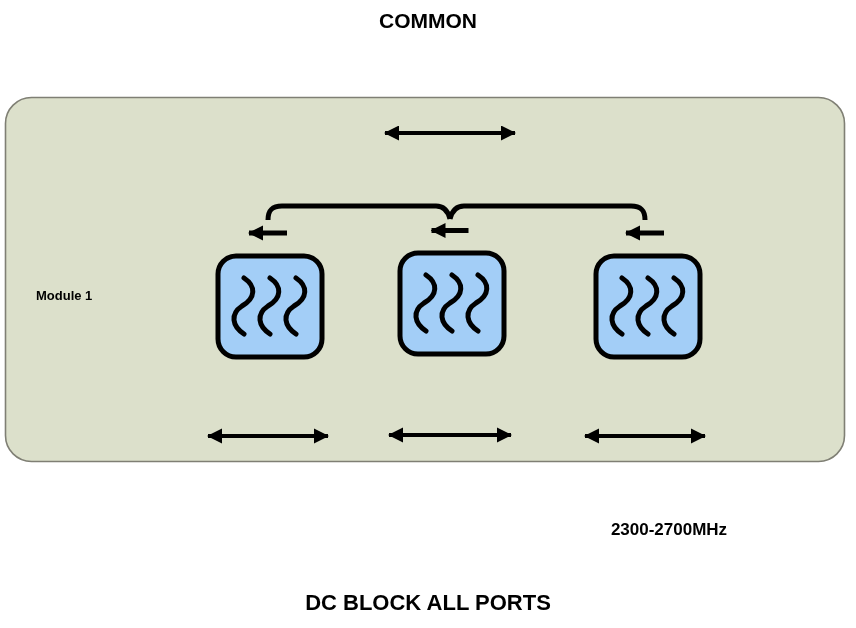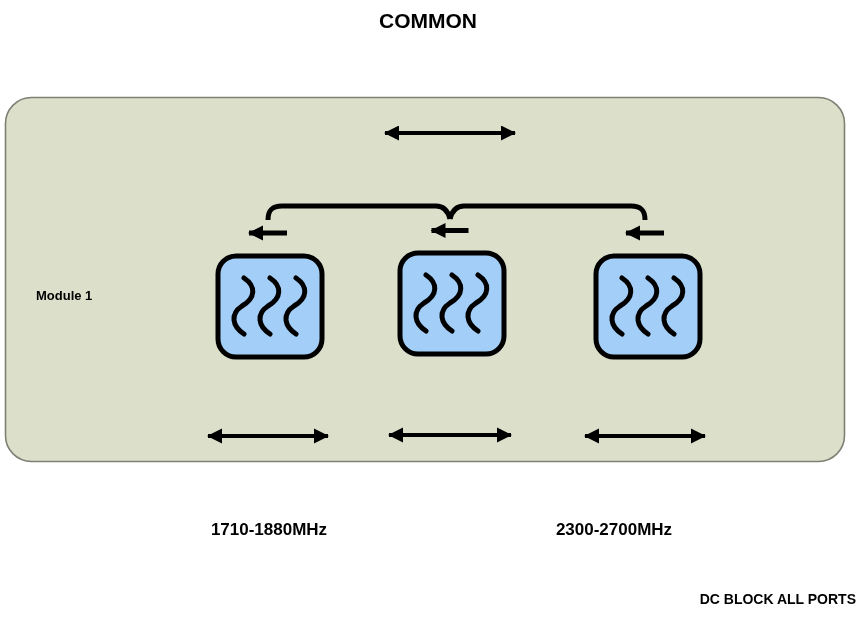--- a/index.html
+++ b/index.html
@@ -58,28 +58,28 @@
     font-size: 13px;
   }
 
   .port-label {
     top: 521px;
     font-size: 17px;
     text-align: center;
   }
   #port-label-0 { left: 176px; width: 186px; }
   #port-label-1 { left: 358px; width: 186px; }
-  #port-label-2 { left: 521px; width: 186px; }
+  #port-label-2 { left: 576px; width: 186px; }
 
   #footer-label {
     top: 592px;
     left: 0;
     width: 856px;
-    text-align: right;
-    font-size: 14px;
+    text-align: center;
+    font-size: 22px;
   }
 </style>
 </head>
 <body>
 
 <div id="diagram-root">
 
   <svg class="canvas" viewBox="0 0 856 628" xmlns="http://www.w3.org/2000/svg">
 
     <defs>
@@ -152,20 +152,19 @@
       <line x1="268" y1="376" x2="268" y2="496" stroke="#000000" stroke-width="4" marker-start="url(#arrow-tail)" marker-end="url(#arrow-head)" transform="rotate(90 268 436)"></line>
       <line x1="450" y1="374" x2="450" y2="496" stroke="#000000" stroke-width="4" marker-start="url(#arrow-tail)" marker-end="url(#arrow-head)" transform="rotate(90 450 435)"></line>
       <line x1="645" y1="376" x2="645" y2="496" stroke="#000000" stroke-width="4" marker-start="url(#arrow-tail)" marker-end="url(#arrow-head)" transform="rotate(90 645 436)"></line>
     </g>
   </svg>
 
   <div class="lbl" id="common-label">COMMON</div>
 
   <div class="lbl" id="module-label">Module 1</div>
 
-  <div class="lbl port-label" id="port-label-0">1710-1880MHz</div>
 
 
   <div class="lbl port-label" id="port-label-2">2300-2700MHz</div>
 
   <div class="lbl" id="footer-label">DC BLOCK ALL PORTS</div>
 
 </div>
 
 </body></html>

